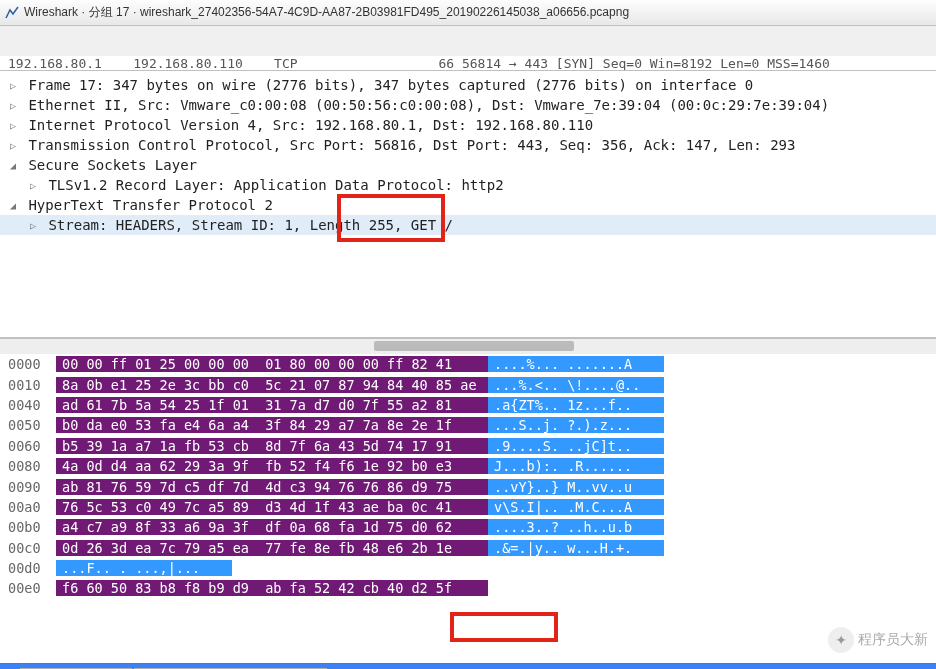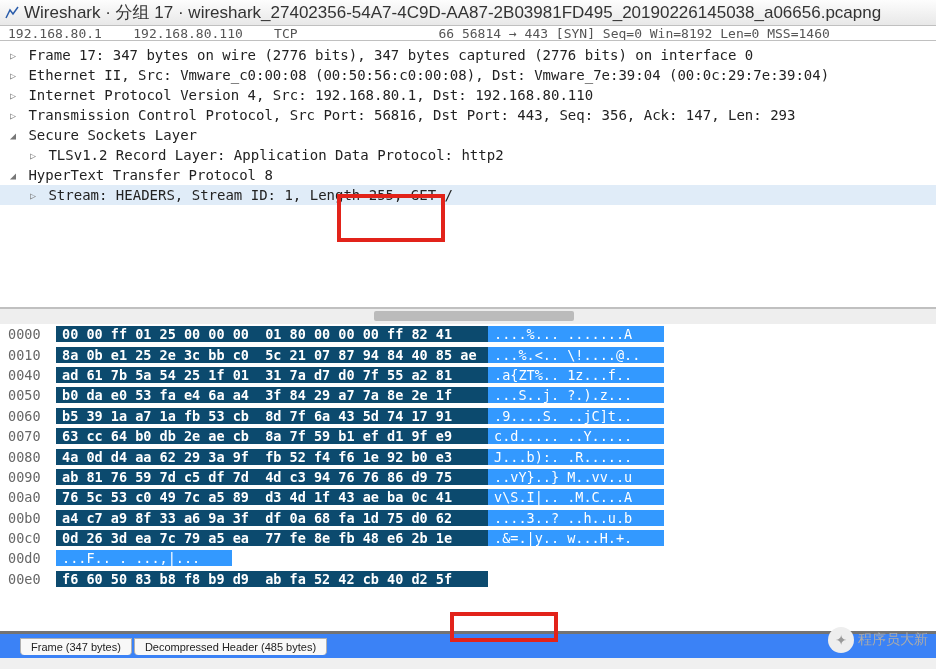--- a/index.html
+++ b/index.html
@@ -12,37 +12,38 @@
   overflow: hidden;
   position: relative;
 }
 .titlebar {
   height: 26px;
   background: linear-gradient(to bottom, #fdfdfd, #e8e8e8);
   border-bottom: 1px solid #c0c0c0;
   display: flex;
   align-items: center;
   padding: 0 4px;
-  font-size: 17px;
+  font-size: 12px;
   color: #333;
 }
 .titlebar .icon {
   width: 16px; height: 16px;
   display: inline-flex; align-items: center; justify-content: center;
   margin-right: 4px;
 }
 .packet-row {
   font-family: Consolas, monospace;
   font-size: 13px;
   color: #555;
   height: 14px;
   padding: 0 8px;
   white-space: pre;
   overflow: hidden;
   background: #fff;
+  margin-top: 30px;
 }
 .details-pane {
   background: #fff;
   border-top: 1px solid #c0c0c0;
   border-bottom: 1px solid #c0c0c0;
   font-family: Consolas, monospace;
   font-size: 14px;
   color: #222;
   padding: 4px 0 0 0;
   height: 268px;
@@ -94,39 +95,38 @@
   width: 200px; height: 10px;
   background: #bbb;
   border-radius: 2px;
 }
 .hex-pane {
   background: #fff;
   font-family: Consolas, monospace;
   font-size: 13.5px;
   height: 310px;
   overflow: hidden;
-  border-bottom: 3px solid #737373;
+  border-bottom: 1px solid #737373;
 }
 .hex-row {
   display: flex;
   height: 20.4px;
   align-items: center;
 }
 .hex-offset {
   width: 56px;
   color: #666;
   padding-left: 8px;
 }
 .hex-bytes {
   width: 432px;
-  background: #0c4a6e;
+  background: #701a75;
   color: #fff;
   padding: 0 6px;
   white-space: pre;
-  font-weight: bold;
 }
 .hex-ascii {
   background: #3399ff;
   color: #fff;
   padding: 0 6px;
   white-space: pre;
   width: 176px;
 }
 .tabs {
   height: 24px;
@@ -201,21 +201,21 @@
       <div class="tree-row">
         <span class="tree-toggle" style="margin-left: 0px;">◢</span>
         <span class="tree-text"> Secure Sockets Layer</span>
       </div>
       <div class="tree-row">
         <span class="tree-toggle" style="margin-left: 20px;">▷</span>
         <span class="tree-text"> TLSv1.2 Record Layer: Application Data Protocol: http2</span>
       </div>
       <div class="tree-row">
         <span class="tree-toggle" style="margin-left: 0px;">◢</span>
-        <span class="tree-text"> HyperText Transfer Protocol 8</span>
+        <span class="tree-text"> HyperText Transfer Protocol 2</span>
       </div>
       <div class="tree-row sel">
         <span class="tree-toggle" style="margin-left: 20px;">▷</span>
         <span class="tree-text"> Stream: HEADERS, Stream ID: 1, Length 255, GET /</span>
       </div>
     </div>
 </div>
 
 <div class="hscroll">
   <div class="thumb"></div>
@@ -242,25 +242,20 @@
         <span class="hex-offset">0050</span>
         <span class="hex-bytes">b0 da e0 53 fa e4 6a a4  3f 84 29 a7 7a 8e 2e 1f</span>
         <span class="hex-ascii">...S..j. ?.).z...</span>
       </div>
       <div class="hex-row">
         <span class="hex-offset">0060</span>
         <span class="hex-bytes">b5 39 1a a7 1a fb 53 cb  8d 7f 6a 43 5d 74 17 91</span>
         <span class="hex-ascii">.9....S. ..jC]t..</span>
       </div>
       <div class="hex-row">
-        <span class="hex-offset">0070</span>
-        <span class="hex-bytes">63 cc 64 b0 db 2e ae cb  8a 7f 59 b1 ef d1 9f e9</span>
-        <span class="hex-ascii">c.d..... ..Y.....</span>
-      </div>
-      <div class="hex-row">
         <span class="hex-offset">0080</span>
         <span class="hex-bytes">4a 0d d4 aa 62 29 3a 9f  fb 52 f4 f6 1e 92 b0 e3</span>
         <span class="hex-ascii">J...b):. .R......</span>
       </div>
       <div class="hex-row">
         <span class="hex-offset">0090</span>
         <span class="hex-bytes">ab 81 76 59 7d c5 df 7d  4d c3 94 76 76 86 d9 75</span>
         <span class="hex-ascii">..vY}..} M..vv..u</span>
       </div>
       <div class="hex-row">

